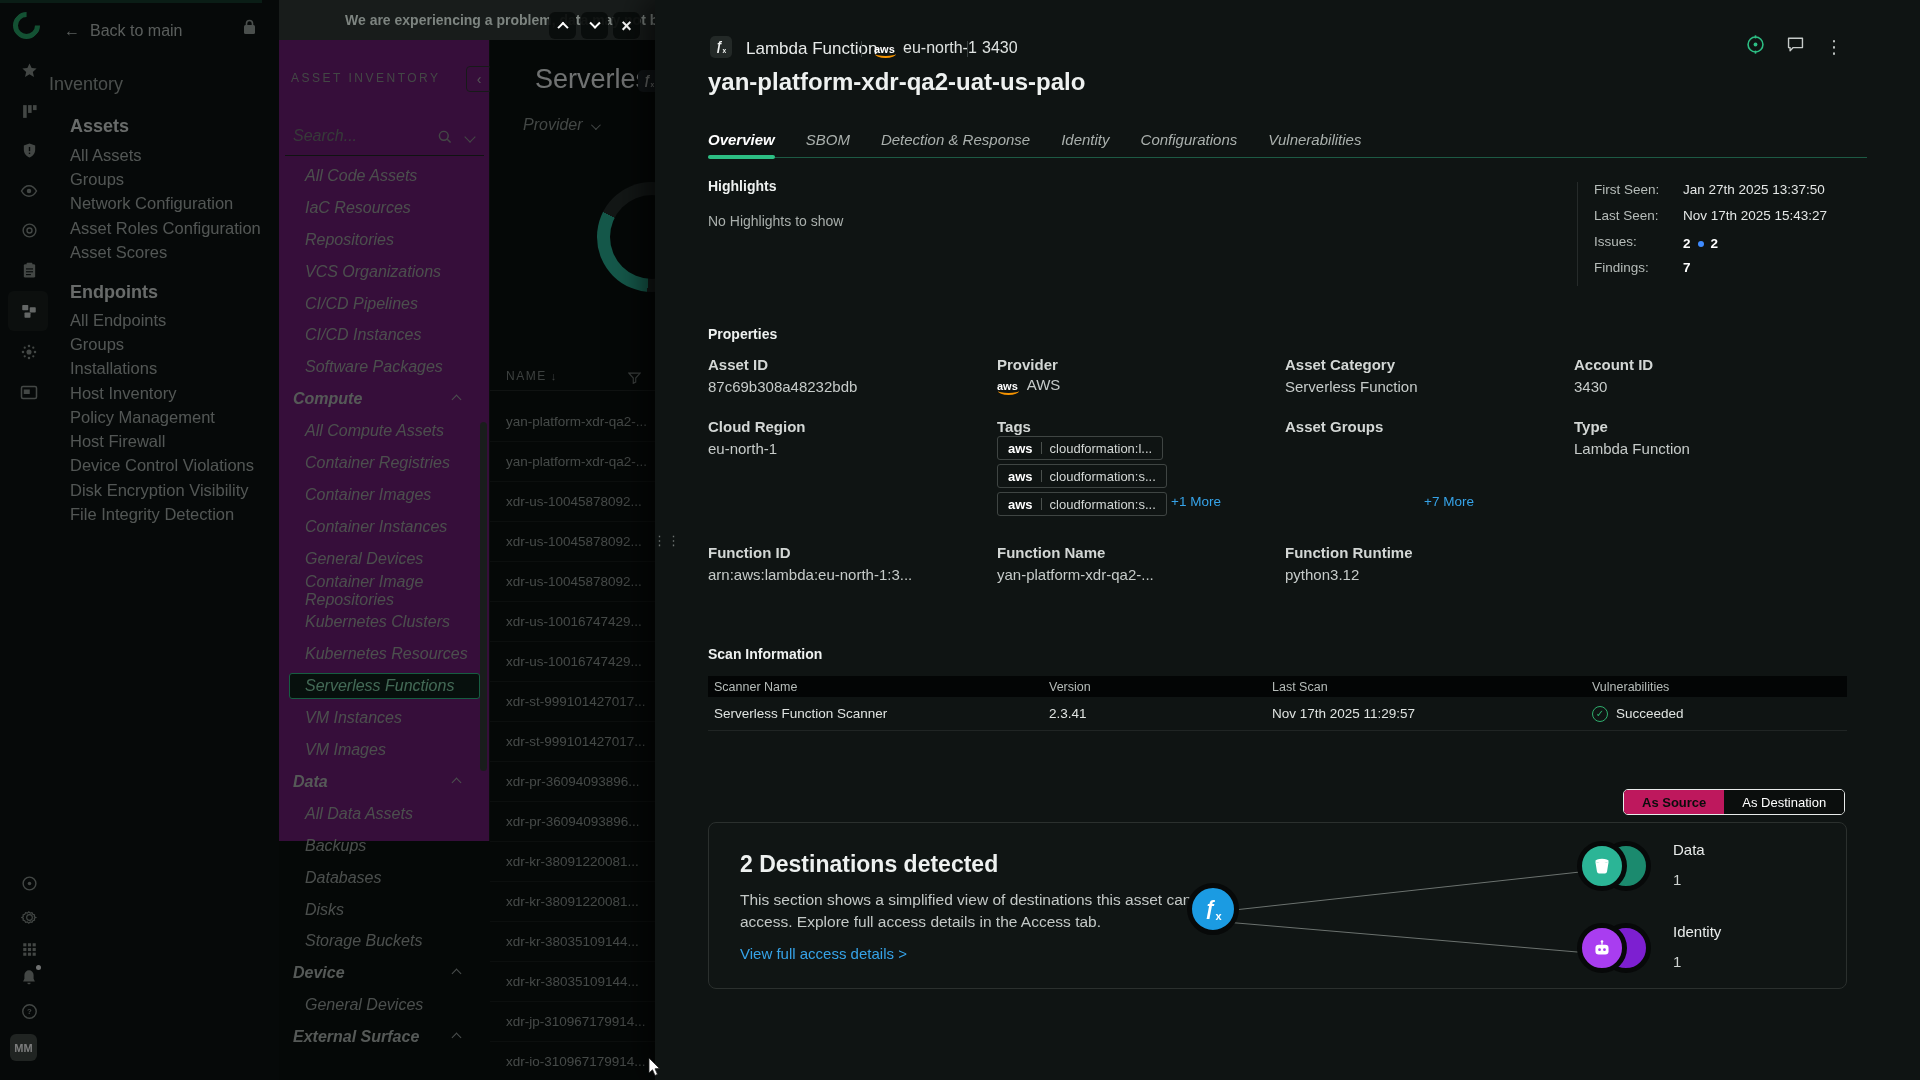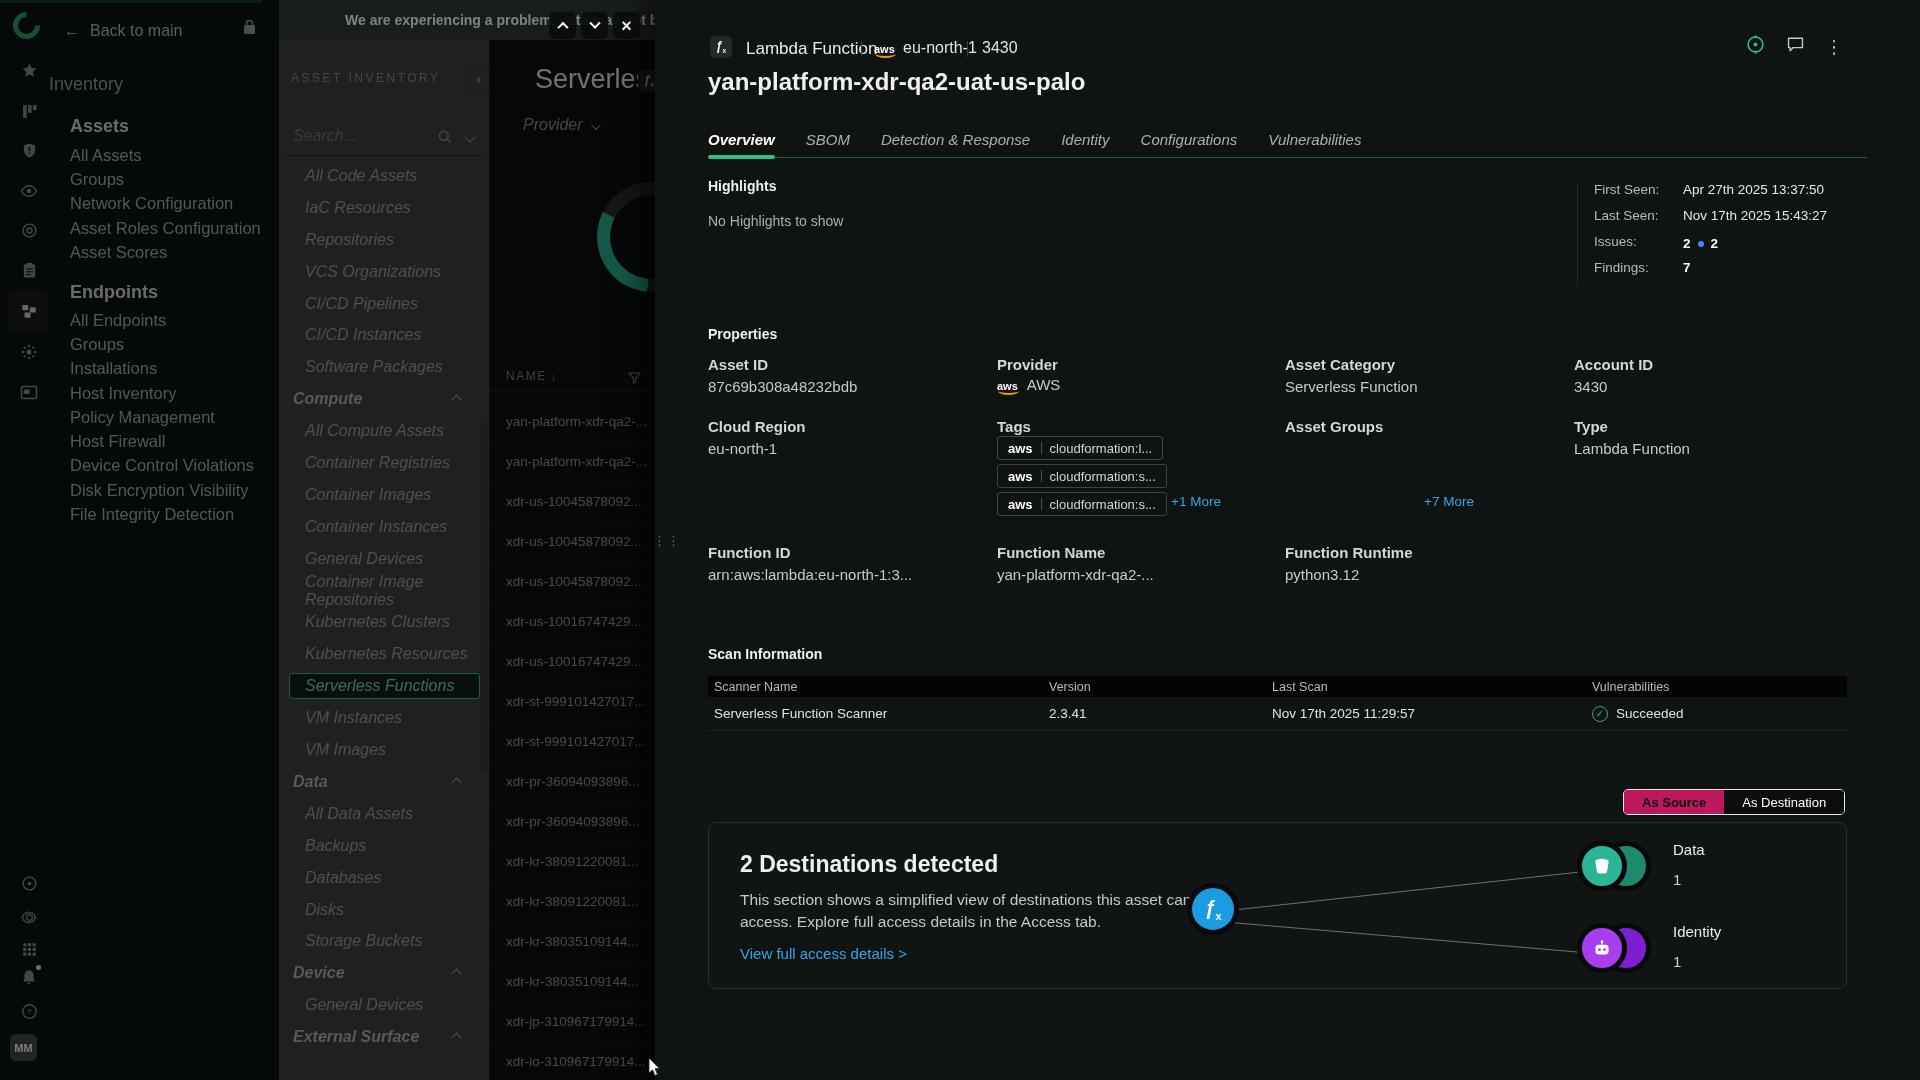--- a/index.html
+++ b/index.html
@@ -20,21 +20,21 @@
   .rail-active-bg{left:8px;top:291px;width:40px;height:40px;background:#181d1b;border-radius:6px;}
   .navtitle{left:49px;top:74px;font-size:18px;color:#9aa09d;}
   .sgroup-h{left:70px;font-size:18px;font-weight:700;color:#d8dcda;}
   .side-list{left:70px;width:200px;}
   .side-item{height:24.3px;display:flex;align-items:center;font-size:16.5px;color:#aab0ad;cursor:pointer;}
   .avatar{left:10px;top:1034px;width:27px;height:27px;border-radius:6px;background:#414744;
           color:#fff;font-size:11px;font-weight:700;display:flex;align-items:center;justify-content:center;}
   .belldot{position:absolute;right:-2px;top:-2px;width:5px;height:5px;border-radius:50%;background:#e8ebea;}
 
   
-  .treepanel{left:279px;top:0;width:211px;height:1080px;background:#404040;border-right:1px solid #161a18;}
+  .treepanel{left:279px;top:0;width:211px;height:841px;background:#701a75;border-right:1px solid #161a18;}
   .tp-title{left:12px;top:71px;font-size:12px;letter-spacing:2.5px;color:#8a918d;}
   .tp-collapse{left:187px;top:66px;width:26px;height:26px;border:1px solid #2e3331;border-radius:4px;
                color:#aab0ad;font-size:14px;display:flex;align-items:center;justify-content:center;}
   .tp-search{left:12px;top:126px;width:140px;background:transparent;border:none;outline:none;
              font-family:"Liberation Sans",sans-serif;font-style:italic;font-size:16px;color:#cfd4d2;}
   .tp-search::placeholder{color:#6f7673;}
   .tp-underline{left:6px;top:155px;width:199px;border-bottom:1px solid #202523;}
   .tree{left:0;top:160px;width:211px;}
   .tree-row{height:31.9px;display:flex;align-items:center;position:relative;
             font-style:italic;font-size:16px;color:#9ba19d;cursor:pointer;}
@@ -511,21 +511,21 @@
         <div class="tab">Identity</div>
         <div class="tab">Configurations</div>
         <div class="tab">Vulnerabilities</div>
       </div>
 
     <div class="abs h2" style="left:53px;top:178px;">Highlights</div>
     <div class="abs hl-empty">No Highlights to show</div>
 
     <div class="abs metadiv"></div>
     <div class="abs mlabel" style="left:939px;top:182px;">First Seen:</div>
-    <div class="abs mval" style="left:1028px;top:182px;">Apr 27th 2025 13:37:50</div>
+    <div class="abs mval" style="left:1028px;top:182px;">Jan 27th 2025 13:37:50</div>
     <div class="abs mlabel" style="left:939px;top:208px;">Last Seen:</div>
     <div class="abs mval" style="left:1028px;top:208px;">Nov 17th 2025 15:43:27</div>
     <div class="abs mlabel" style="left:939px;top:234px;">Issues:</div>
     <div class="abs" style="left:1028px;top:234px;"><span class="mbold">2</span><span class="bluedot"></span><span class="mbold">2</span></div>
     <div class="abs mlabel" style="left:939px;top:260px;">Findings:</div>
     <div class="abs mbold" style="left:1028px;top:260px;">7</div>
 
     <div class="abs h2" style="left:53px;top:326px;">Properties</div>
 
     <div class="abs plabel" style="left:53px;top:356px;">Asset ID</div>

